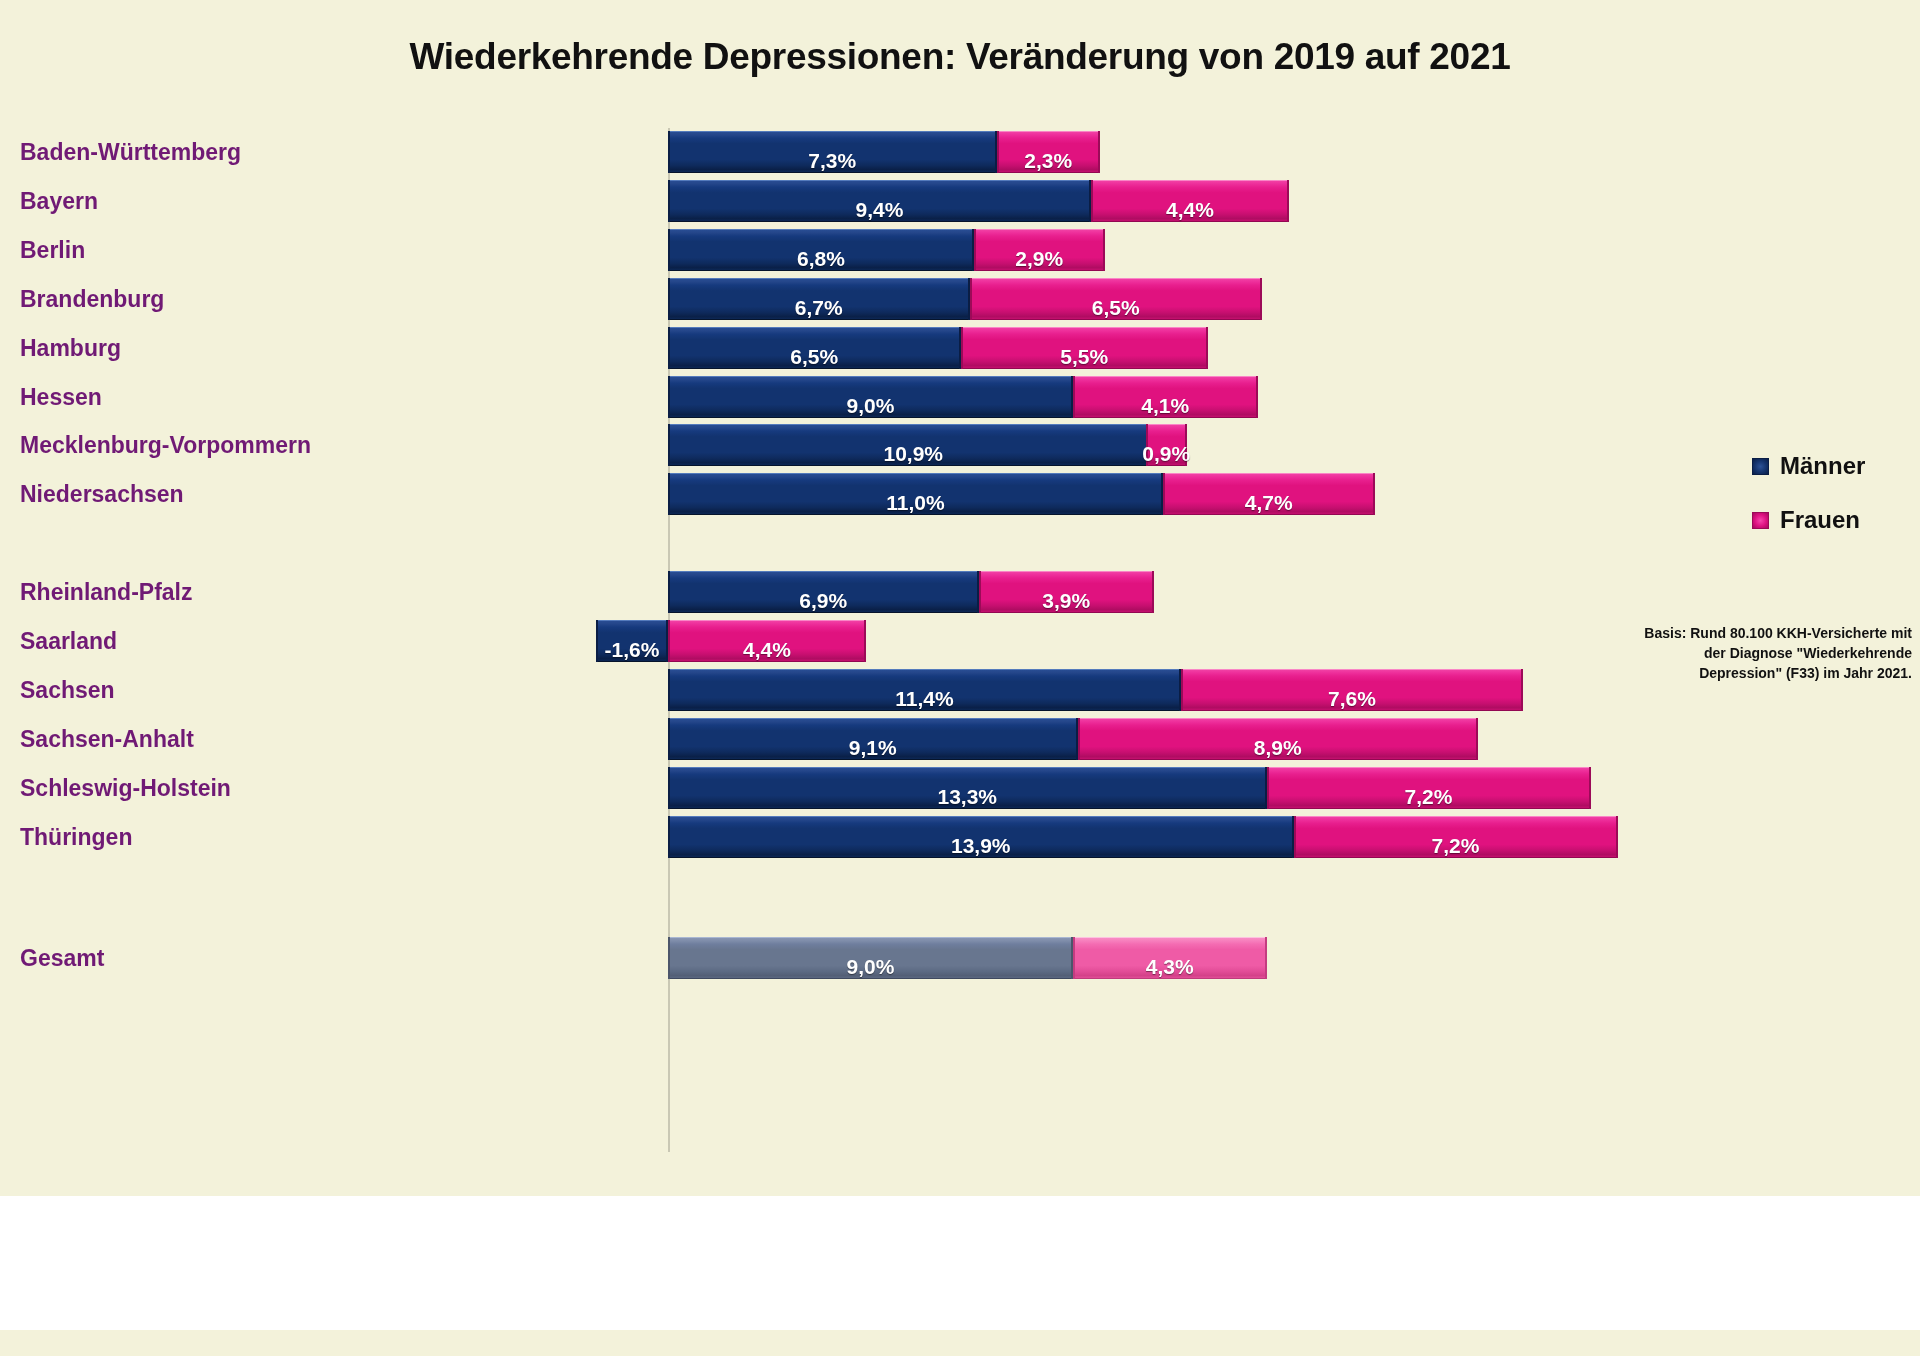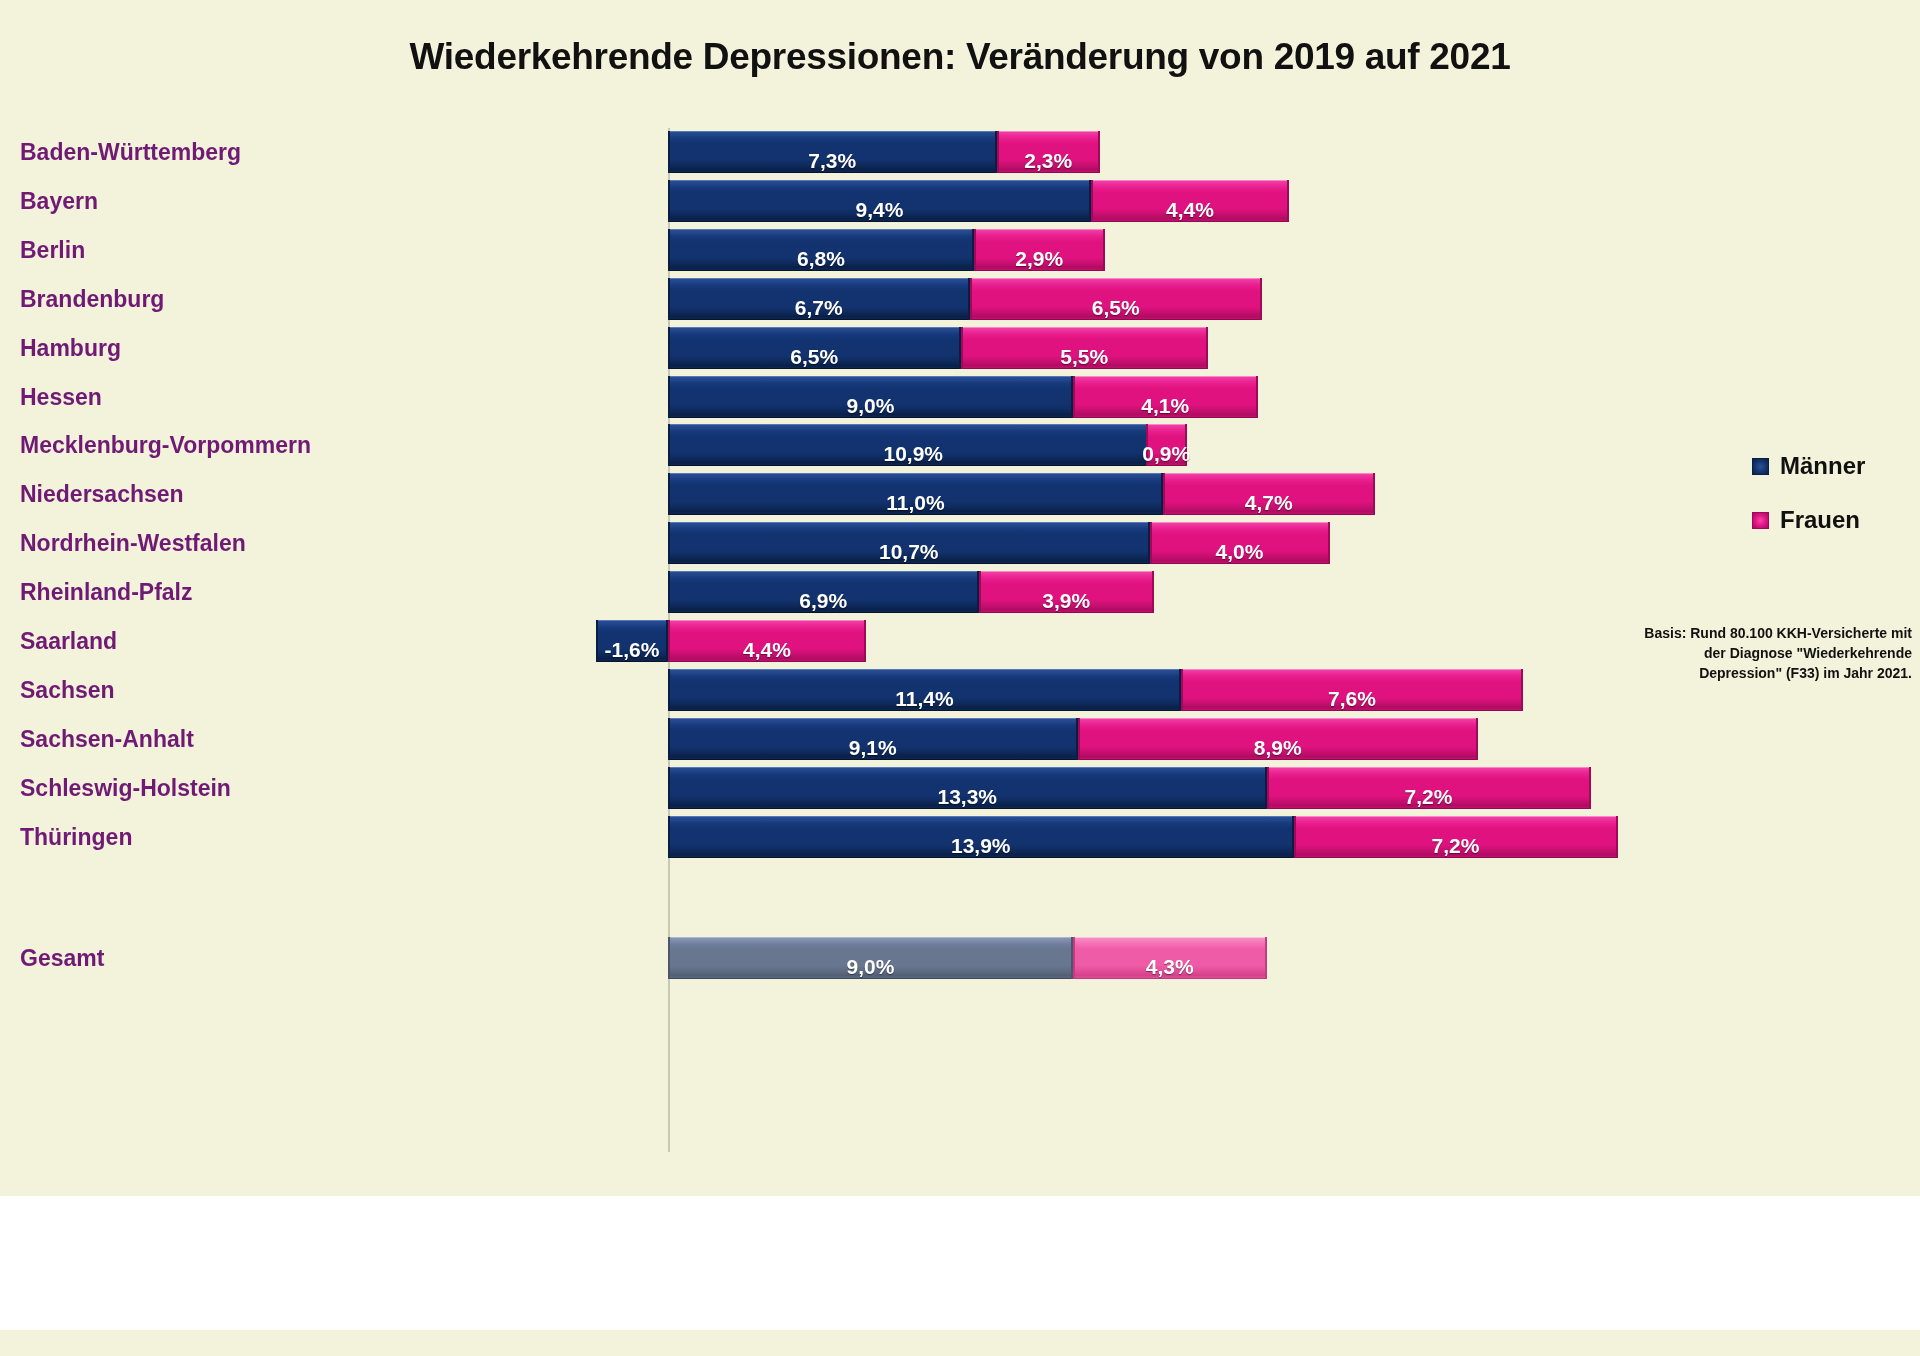--- a/index.html
+++ b/index.html
@@ -342,31 +342,20 @@
           <div class="row-label">Niedersachsen</div>
           <div class="bar-area">
             <div class="bar bar-male" style="left: 0px; width: 495px;">
               <span class="bar-value">11,0%</span>
             </div>
             <div class="bar bar-female" style="left: 495px; width: 211.5px;">
               <span class="bar-value">4,7%</span>
             </div>
           </div>
         </div>
-        <div class="row" style="top: 519.2px;">
-          <div class="row-label">Nordrhein-Westfalen</div>
-          <div class="bar-area">
-            <div class="bar bar-male" style="left: 0px; width: 481.5px;">
-              <span class="bar-value">10,7%</span>
-            </div>
-            <div class="bar bar-female" style="left: 481.5px; width: 180px;">
-              <span class="bar-value">4,0%</span>
-            </div>
-          </div>
-        </div>
         <div class="row" style="top: 568.1px;">
           <div class="row-label">Rheinland-Pfalz</div>
           <div class="bar-area">
             <div class="bar bar-male" style="left: 0px; width: 310.5px;">
               <span class="bar-value">6,9%</span>
             </div>
             <div class="bar bar-female" style="left: 310.5px; width: 175.5px;">
               <span class="bar-value">3,9%</span>
             </div>
           </div>

